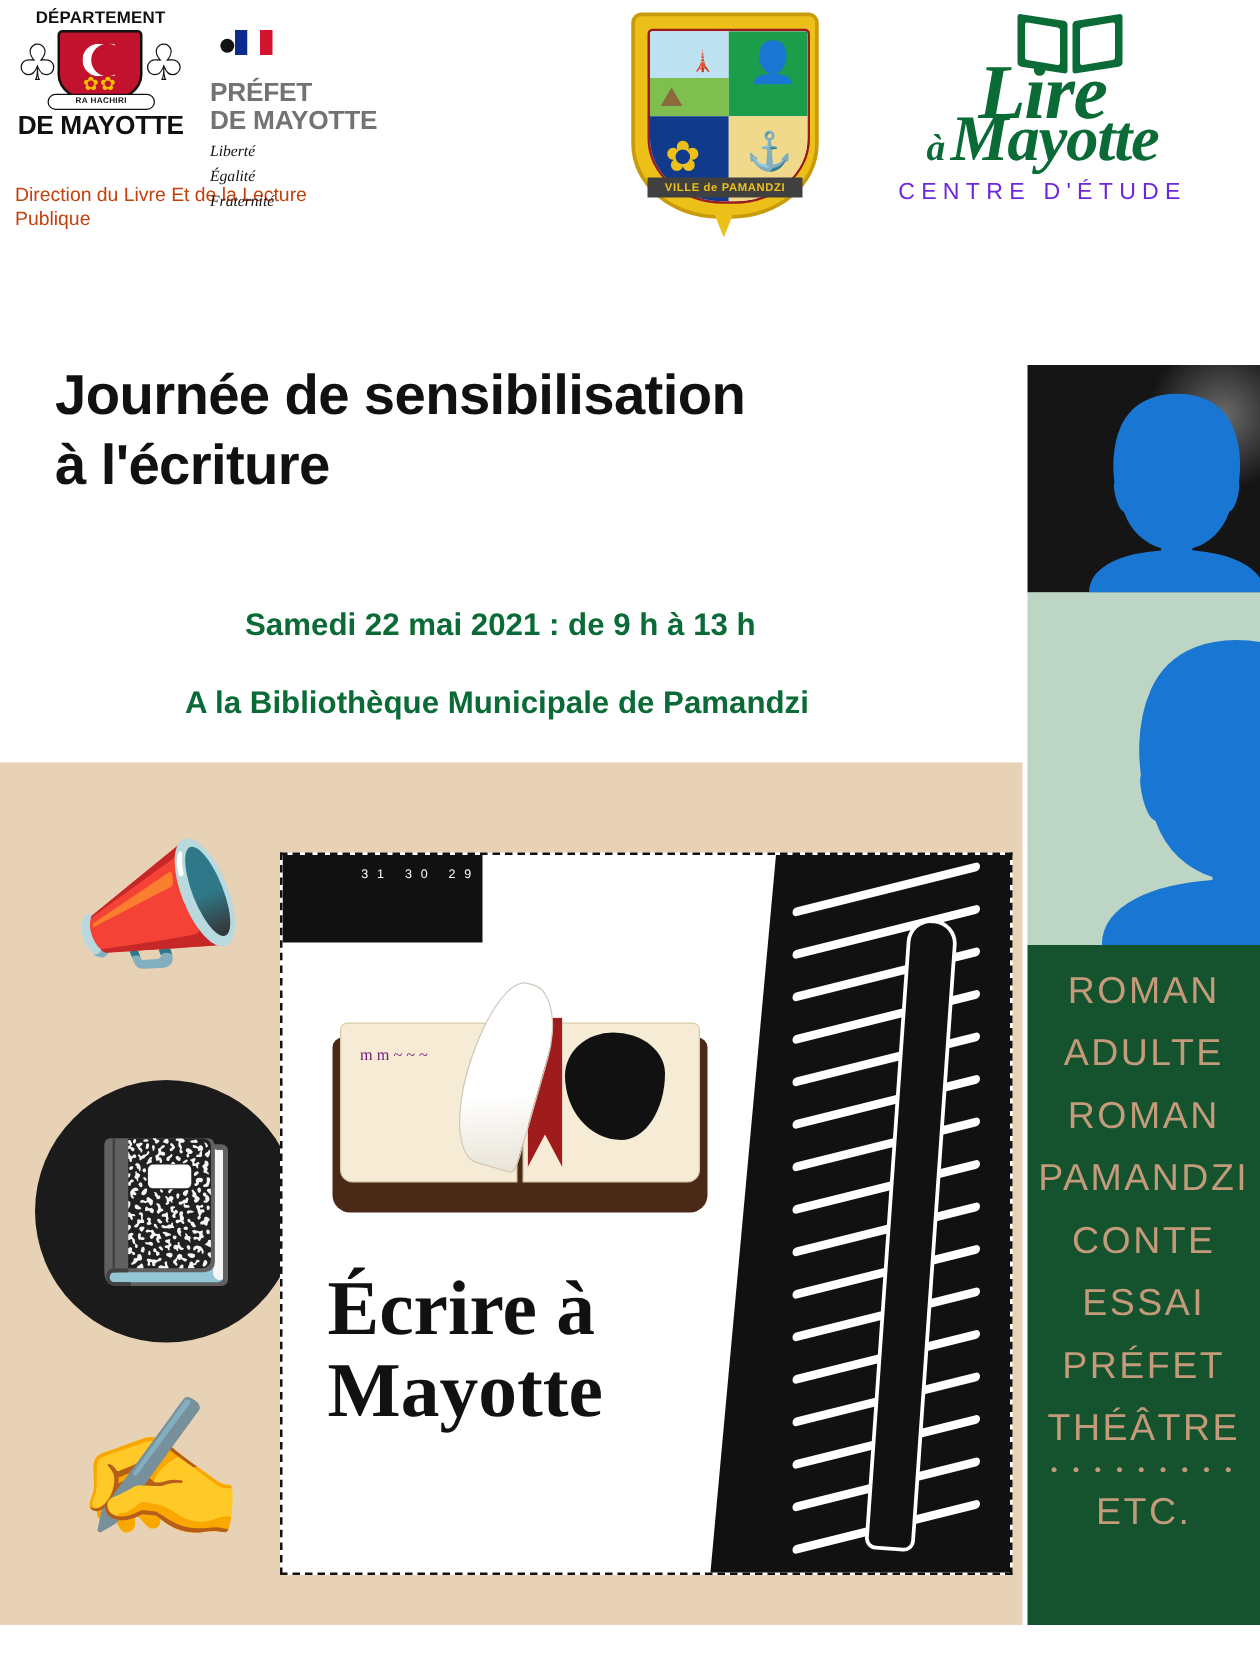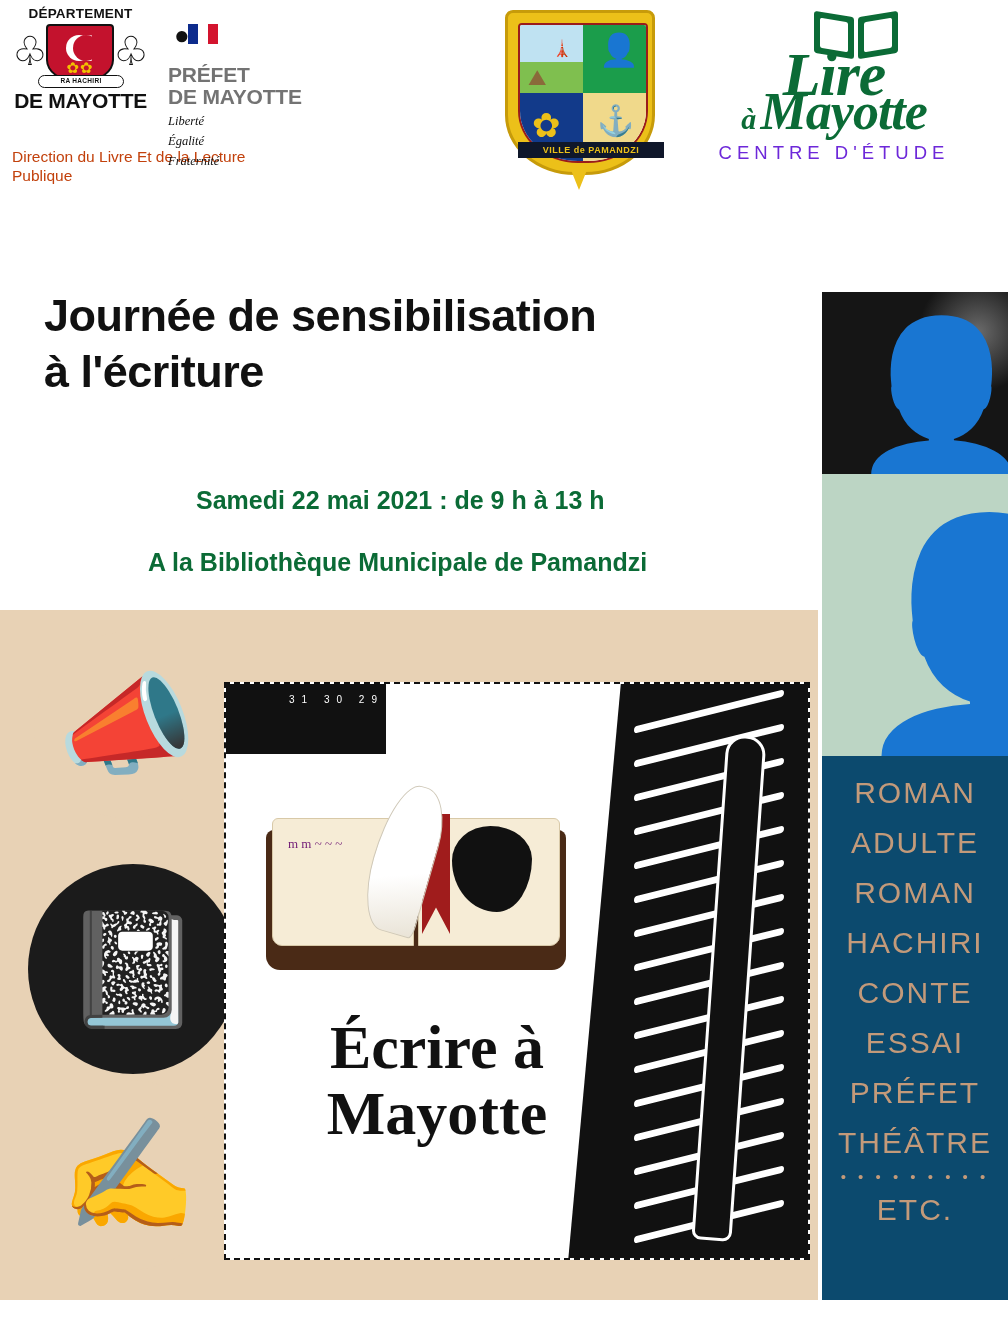--- a/index.html
+++ b/index.html
@@ -94,22 +94,22 @@
   .q1 { background: linear-gradient(#bfe2f2 0 55%, #7fbf4f 55% 100%); }
   .q2 { background: #1b9d4b; }
   .q3 { background: #123a8a; }
   .q4 { background: #f0d98b; }
   .q1::after { content:"⛰"; position:absolute; left:8px; bottom:2px; font-size:22px; color:#8a6a3a; }
   .q1::before { content:"🗼"; position:absolute; left:32px; top:14px; font-size:16px; }
   .q2::after { content:"👤"; position:absolute; left:16px; top:6px; font-size:32px; color:#f5e06a; }
   .q3::after { content:"✿"; position:absolute; left:12px; top:12px; font-size:34px; color:#ecc019; }
   .q4::after { content:"⚓"; position:absolute; left:14px; top:10px; font-size:30px; color:#d6a100; }
   .ville-band {
-    position:absolute; left: 10px; bottom: 14px; width: 146px; height: 16px;
-    background:#0f172a; color:#ecc019; font-size: 9px; font-weight:bold;
+    position:absolute; left: 10px; bottom: 14px; width: 124px; height: 16px;
+    background:#404040; color:#ecc019; font-size: 9px; font-weight:bold;
     letter-spacing: .5px; text-align:center; line-height: 16px;
   }
   .ville-tail { position:absolute; left: 66px; top: 160px; width: 16px; height: 20px; background:#ecc019;
     clip-path: polygon(0 0, 100% 0, 50% 100%); }
 
   
   .logo-lire { position:absolute; right: 24px; top: 14px; width: 300px; text-align:center; }
   .book-icon { position:relative; width: 84px; height: 46px; margin: 0 auto 0 130px; }
   .book-icon .pg {
     position:absolute; top:0; width: 40px; height: 42px; background:#0b6b36;
@@ -199,39 +199,39 @@
   }
   .book-art .scribble { position:absolute; left: 22px; top: 44px; width: 110px; height: 60px; color:#701a75; font-size: 13px; font-family:"Liberation Serif", serif; line-height: 11px; overflow:hidden; }
   .quill {
     position:absolute; left: 108px; top: -10px; width: 60px; height: 150px;
     background: linear-gradient(160deg,#ffffff 0 60%, #e9e3d6 100%);
     border-radius: 50% 50% 8% 50% / 60% 40% 10% 50%;
     transform: rotate(16deg); border:1px solid #cfc8b8;
   }
   .art-caption {
     position:absolute; left: 36px; top: 330px; width: 350px;
-    font-family:"Liberation Serif", serif; font-weight: bold; font-size: 62px; line-height: 66px; color:#111;text-align:center;
+    font-family:"Liberation Serif", serif; font-weight: bold; font-size: 62px; line-height: 66px; color:#111;
   }
 
   
   .photo-man {
     position:absolute; right: 0; top: 292px; width: 186px; height: 182px;
     background:#151515; overflow:hidden;
   }
   .photo-man .figure { position:absolute; left: 26px; top: 18px; font-size: 150px; color:#3a3a3a; }
   .photo-man .glow { position:absolute; right:-30px; top:-20px; width:120px; height:120px; background: radial-gradient(circle,#6a6a6a 0%, transparent 70%); }
   .photo-woman {
     position:absolute; right: 0; top: 474px; width: 186px; height: 282px;
     background: #bcd5c4; overflow:hidden;
   }
   .photo-woman .figure { position:absolute; left: 24px; top: 30px; font-size: 230px; color:#40594a; }
 
   .genres {
     position:absolute; right: 0; top: 756px; width: 186px; height: 546px;
-    background:#0c4a6e; padding-top: 12px; text-align:center;
+    background:#14532d; padding-top: 12px; text-align:center;
   }
   .genres .g {
     color:#c39a7a; font-size: 30px; letter-spacing: 2px; line-height: 50px;
     font-family:"Liberation Sans", sans-serif; font-weight: 400;
   }
   .genres .dots { color:#c39a7a; letter-spacing:4px; font-size: 15px; line-height: 18px; }
   .genres .etc { color:#c39a7a; font-size: 30px; letter-spacing: 2px; line-height: 48px; }
 
   .bottom-strip { position:absolute; left:0; bottom:0; width: 1008px; height: 44px; background:#fff; }
 </style>
@@ -367,21 +367,21 @@
     <div class="figure">👤</div>
   </div>
   <div class="photo-woman">
     <div class="figure">👤</div>
   </div>
 
   <div class="genres">
     <div class="g">ROMAN</div>
     <div class="g">ADULTE</div>
     <div class="g">ROMAN</div>
-    <div class="g">HACHIRI</div>
+    <div class="g">PAMANDZI</div>
     <div class="g">CONTE</div>
     <div class="g">ESSAI</div>
     <div class="g">PRÉFET</div>
     <div class="g">THÉÂTRE</div>
     <div class="dots">• • • • • • • • •</div>
     <div class="etc">ETC.</div>
   </div>
 
   <div class="bottom-strip"></div>
 </div>

